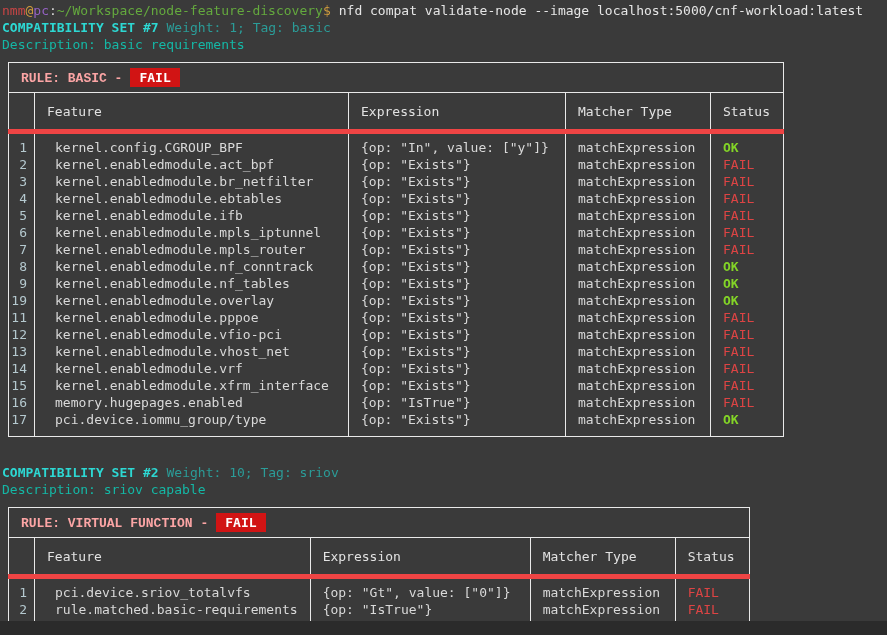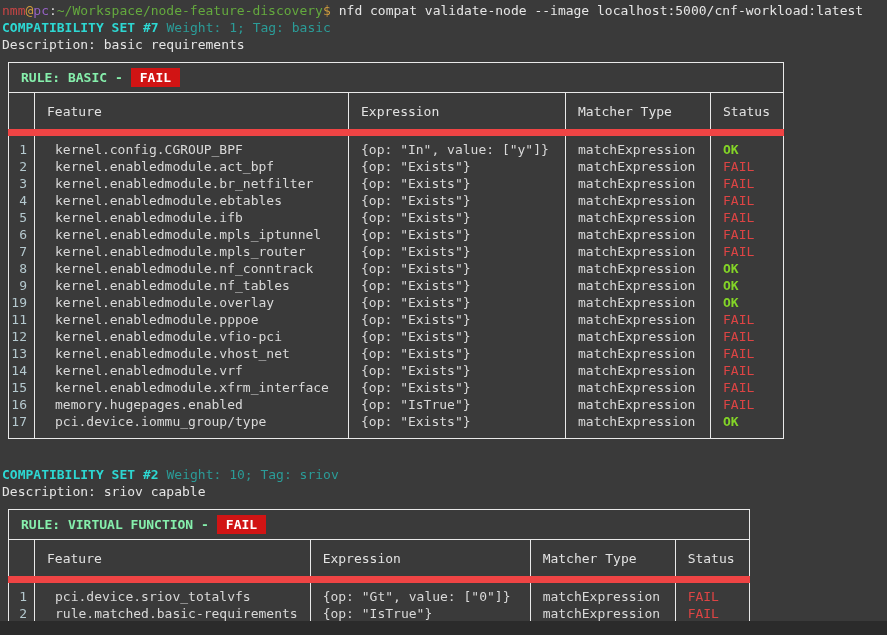--- a/index.html
+++ b/index.html
@@ -12,38 +12,38 @@
   .term{padding:2px 0 0 2px;}
   .line{white-space:pre;height:17px;}
   .c-user{color:#c74545;}
   .c-at,.c-dollar{color:#cf9b3d;}
   .c-host{color:#9662c4;}
   .c-sep{color:#d9d9d9;}
   .c-path{color:#64a93e;}
   .c-cmd{color:#e6e6e6;margin-left:8px;}
   .set-title{color:#2dd8d3;font-weight:bold;}
   .set-meta{color:#2b9c98;margin-left:8px;text-align:right;}
-  .desc{color:#e5e5e5;}
+  .desc{color:#14b8a6;}
 
   .set2-block{margin-top:27px;}
 
   table.tbl{
     border-collapse:collapse;table-layout:fixed;
     margin-left:6px;margin-top:9px;
     color:#d9d9d9;font-size:13px;line-height:17px;
   }
   table.tbl{border:1px solid #e9e9e9;}
   .rule-cell{height:29px;border-bottom:1px solid #e9e9e9;padding:0 0 0 12px;vertical-align:middle;}
-  .rule-label{font-weight:bold;color:#86efac;}
+  .rule-label{font-weight:bold;color:#fca5a5;font-family:Liberation Mono, monospace;}
   .badge{
     display:inline-block;background:#d11414;color:#ffffff;font-weight:bold;
     padding:1px 9px;margin-left:8px;
   }
   tr.cols th{
-    height:36px;border-bottom:7px solid #ef4444;
+    height:36px;border-bottom:5px solid #ef4444;
     font-weight:normal;color:#e2e2e2;text-align:left;
     padding:0 12px;vertical-align:middle;
   }
   tr.cols th + th{border-left:1px solid #e9e9e9;}
   tbody td{padding:0 12px;vertical-align:top;white-space:pre;}
   tbody td + td{border-left:1px solid #e9e9e9;}
   tbody tr:first-child td{padding-top:5px;}
   tbody tr:last-child td{padding-bottom:8px;}
   td.col0{color:#b5c9cf;text-align:right;padding-right:7px;padding-left:0;}
   th.col0{padding:0;}

